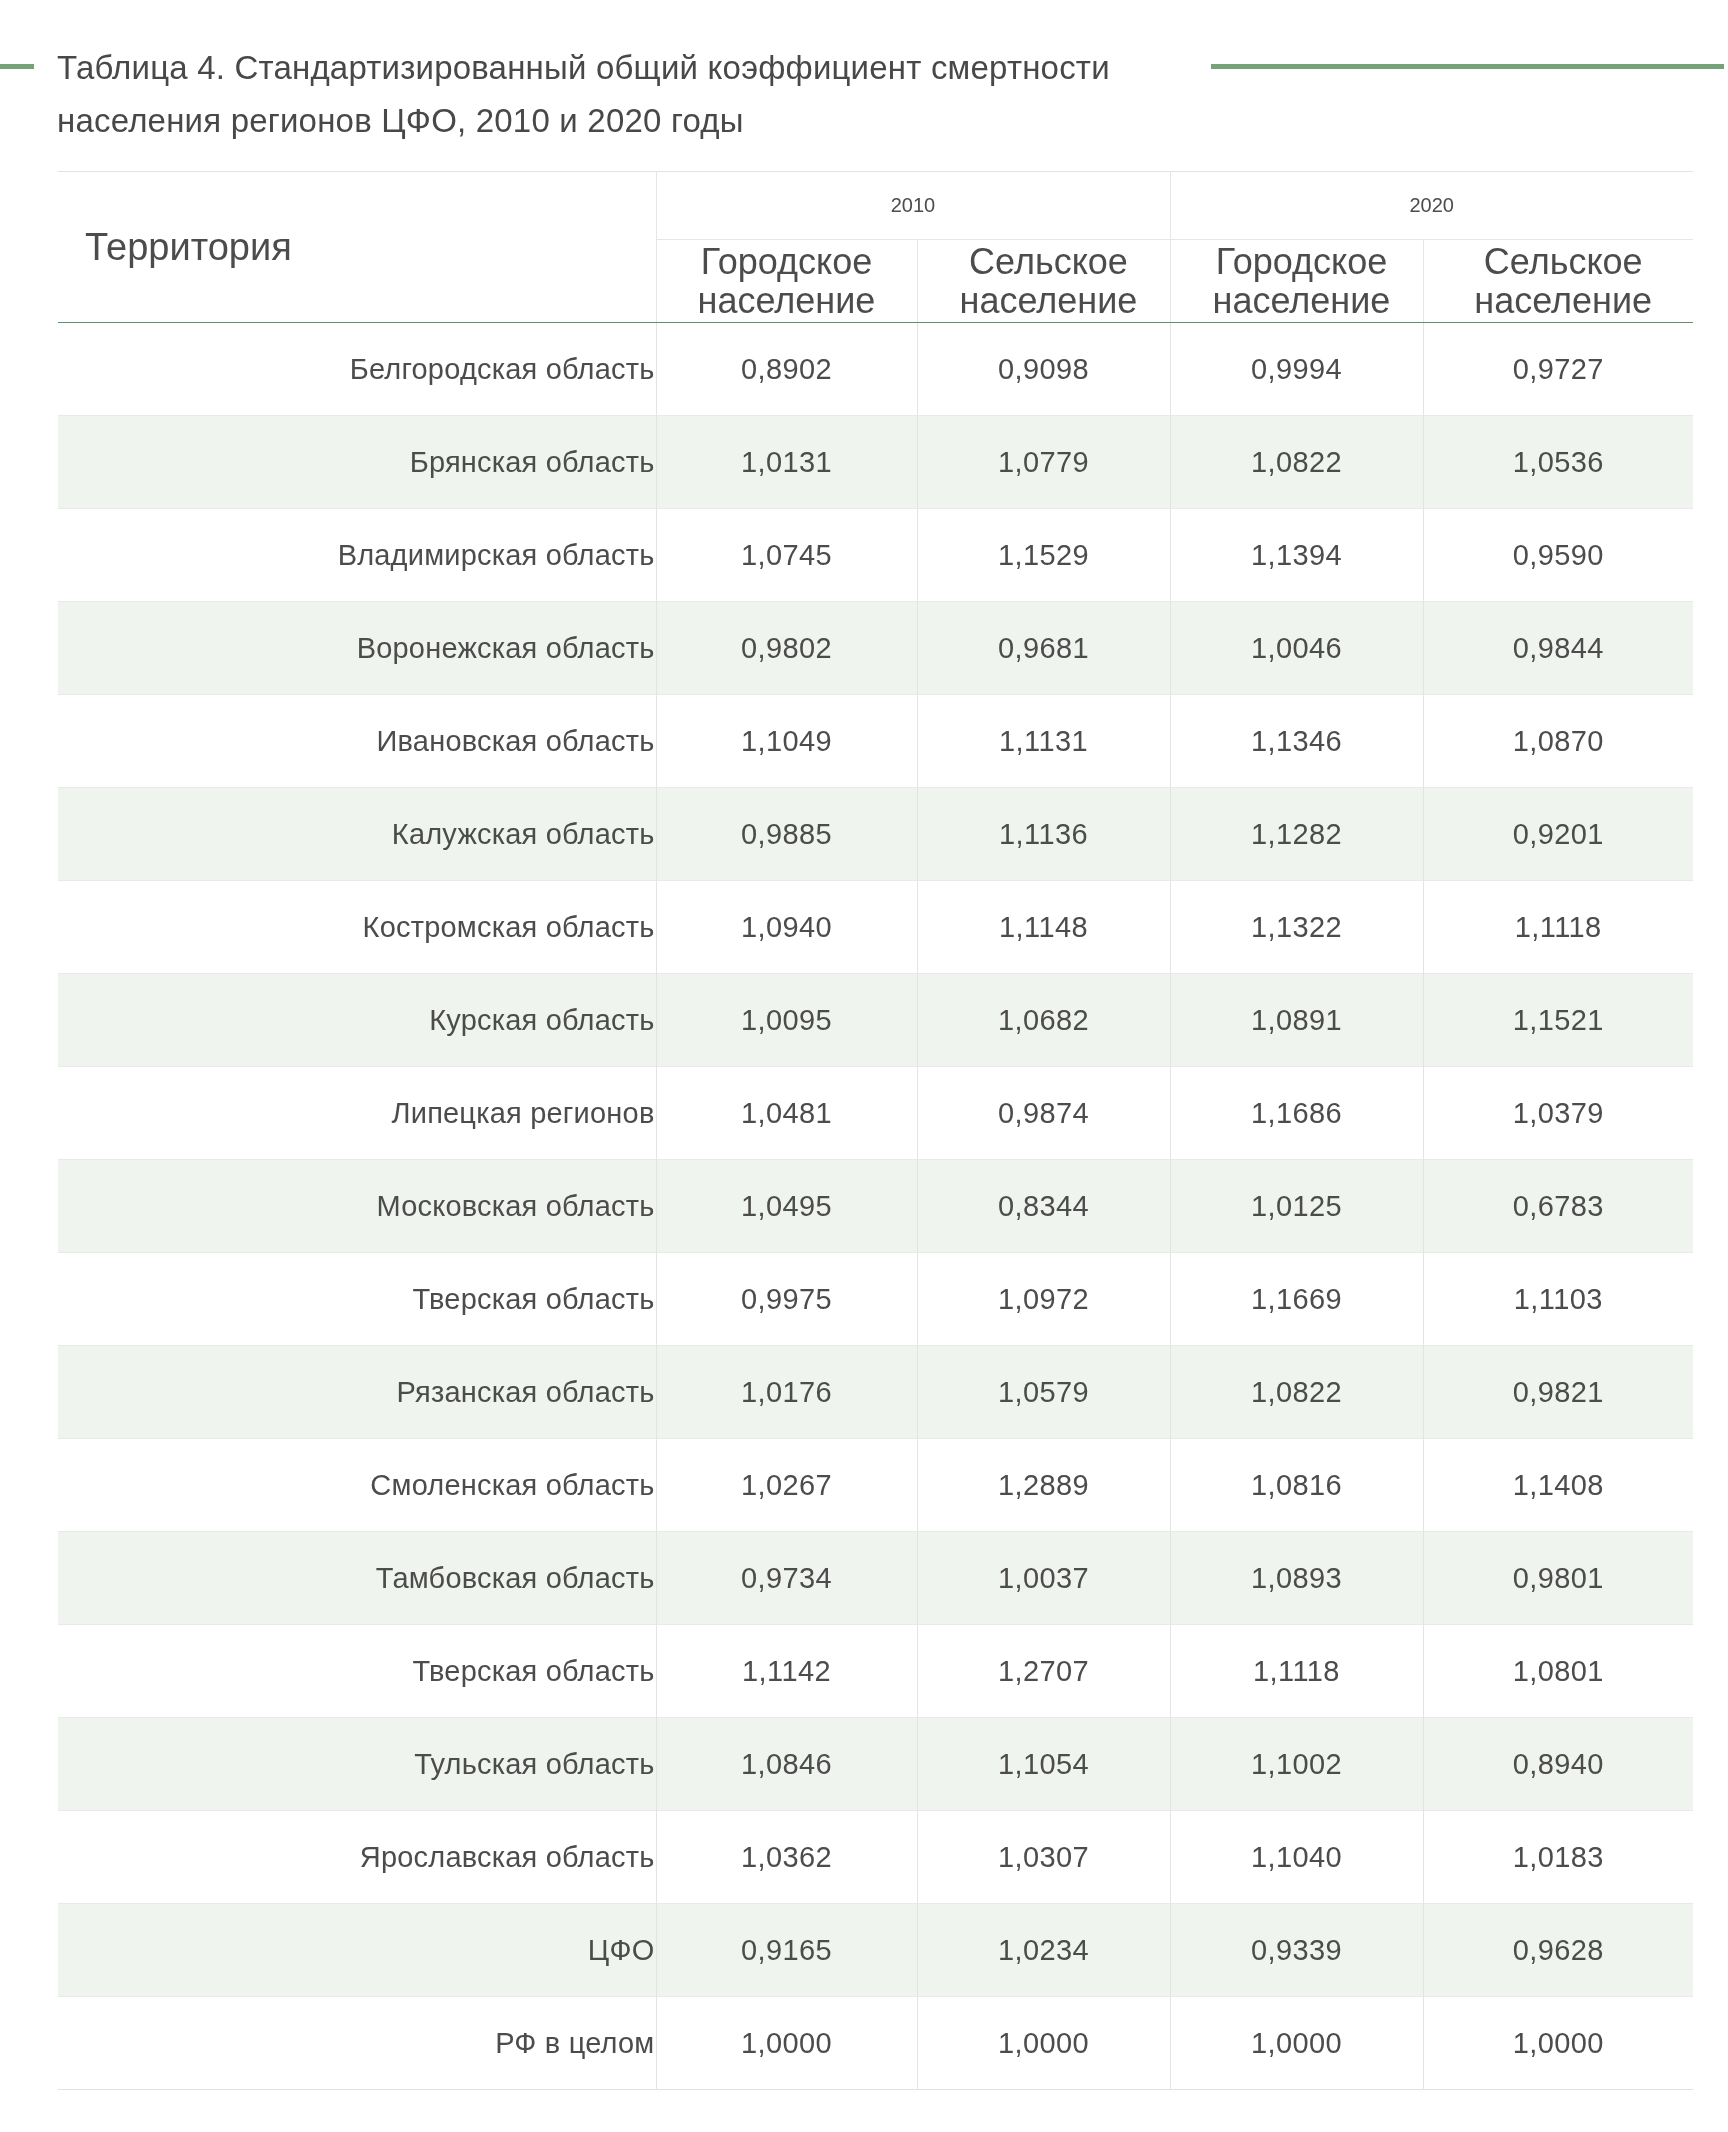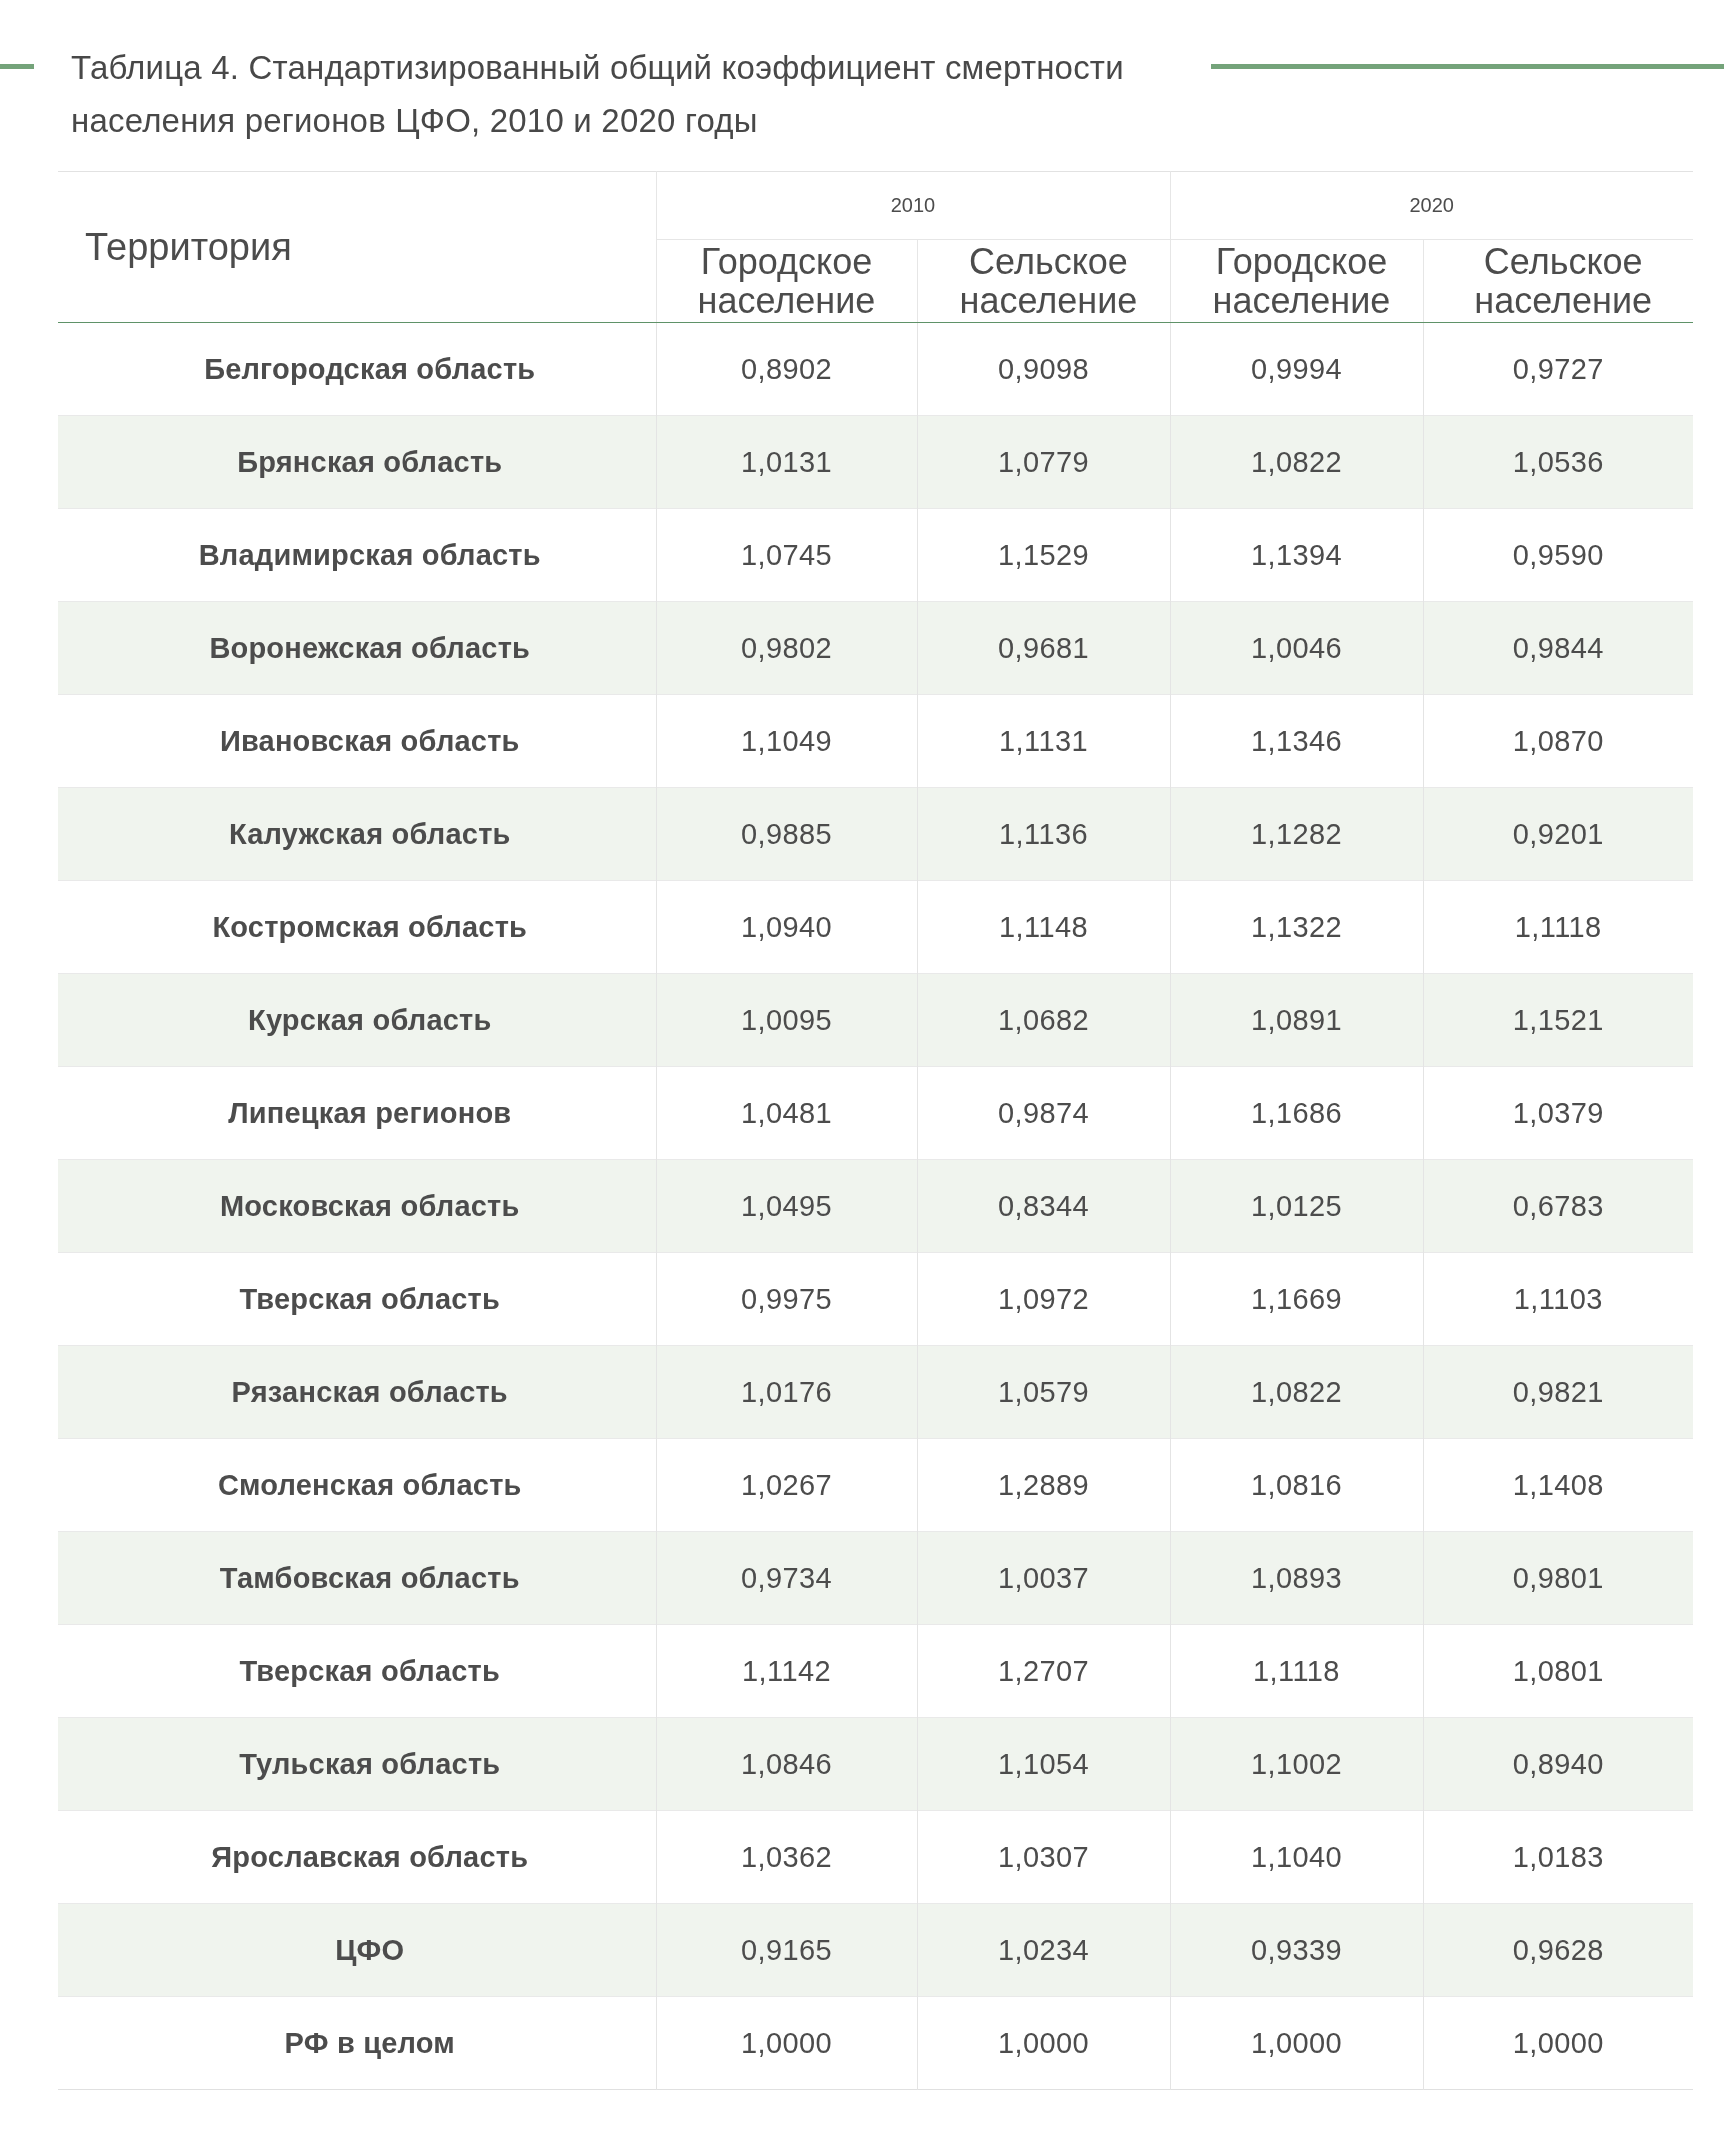--- a/index.html
+++ b/index.html
@@ -25,21 +25,21 @@
   .accent-rule {
     position: absolute;
     left: 1211px;
     top: 64px;
     width: 513px;
     height: 4.5px;
     background: #74a37a;
   }
   h1.title {
     position: absolute;
-    left: 71px;
+    left: 57px;
     top: 41px;
     width: 1125px;
     margin: 0;
     font-size: 33px;
     font-weight: 400;
     line-height: 53px;
     letter-spacing: 0.2px;
     color: #484848;
   }
   table.data-table {
@@ -85,24 +85,23 @@
   tbody td {
     font-size: 29px;
     text-align: center;
     vertical-align: middle;
     border-top: 1.8px solid #e9e9e9;
     letter-spacing: 0.4px;
   }
   tbody tr:first-child td { border-top: none; }
   tbody td + td { border-left: 1.8px solid #e4e4e4; }
   tbody td.territory {
-    text-align: center;
+    text-align: right;
     padding-left: 27px;
     letter-spacing: 0.2px;
-    font-weight: bold;
   }
 </style>
 </head>
 <body>
 
 <span class="accent-dash"></span>
 <h1 class="title">Таблица 4. Стандартизированный общий коэффициент смертности населения регионов ЦФО, 2010 и 2020 годы</h1>
 <span class="accent-rule"></span>
 
 <table class="data-table">

